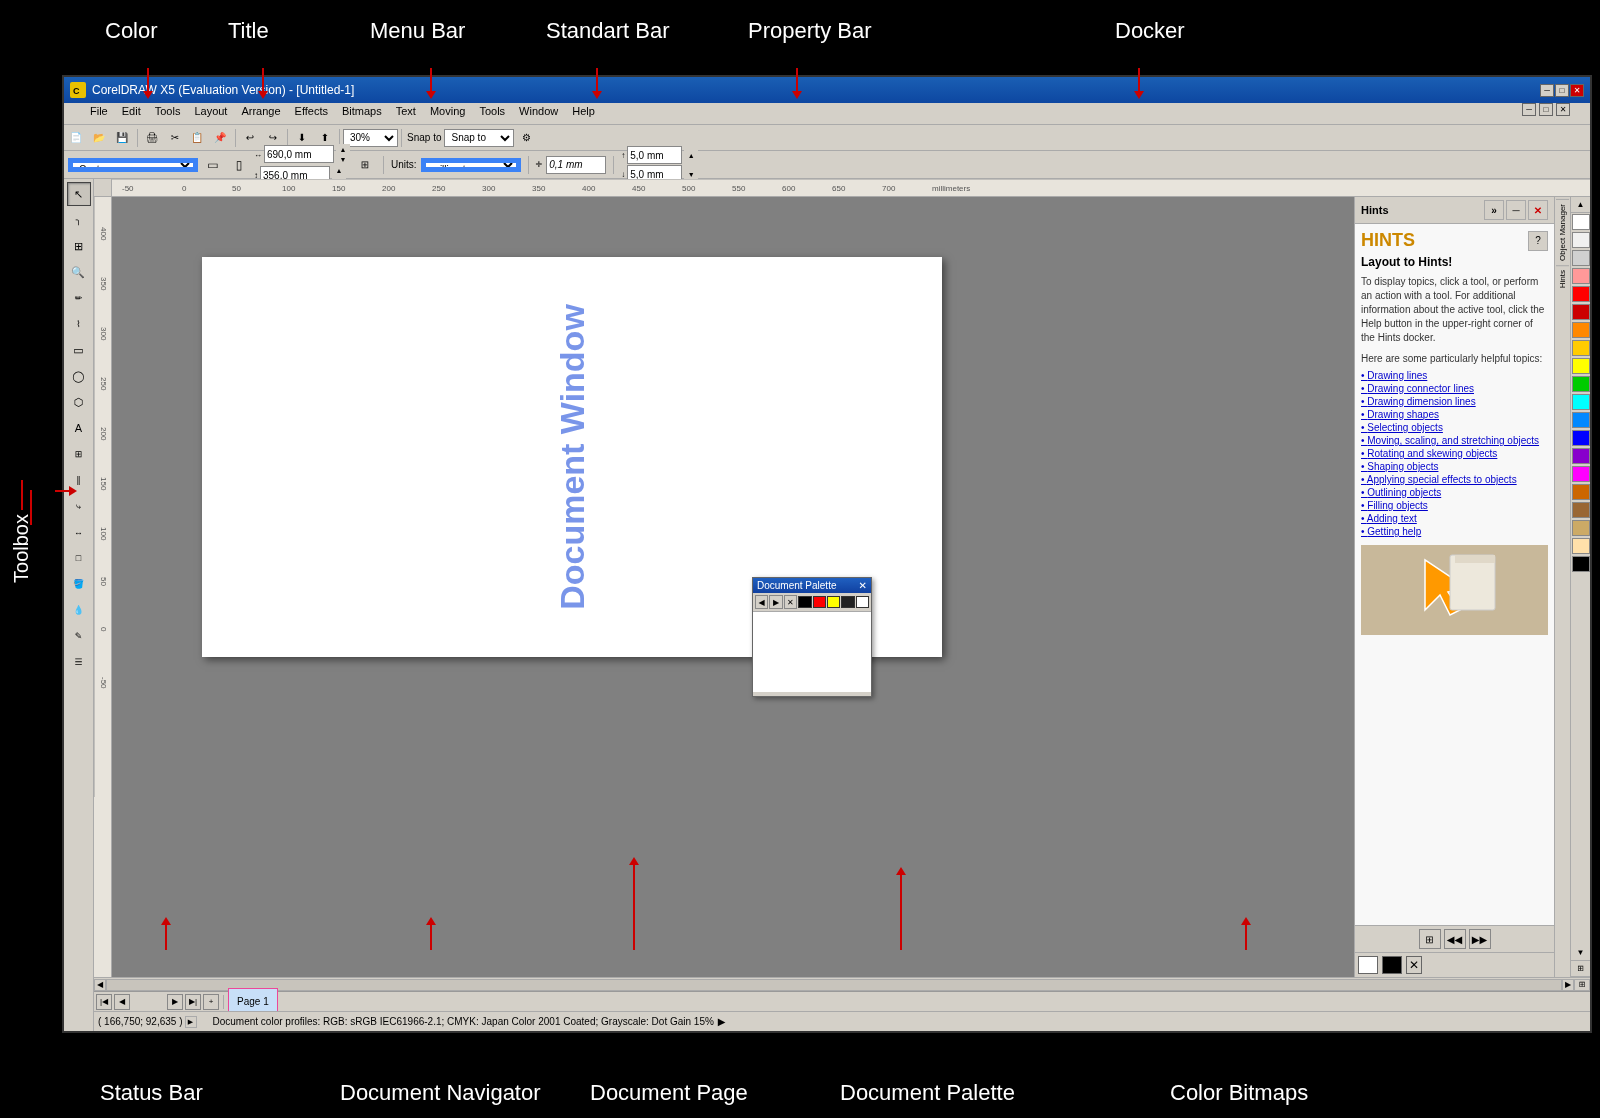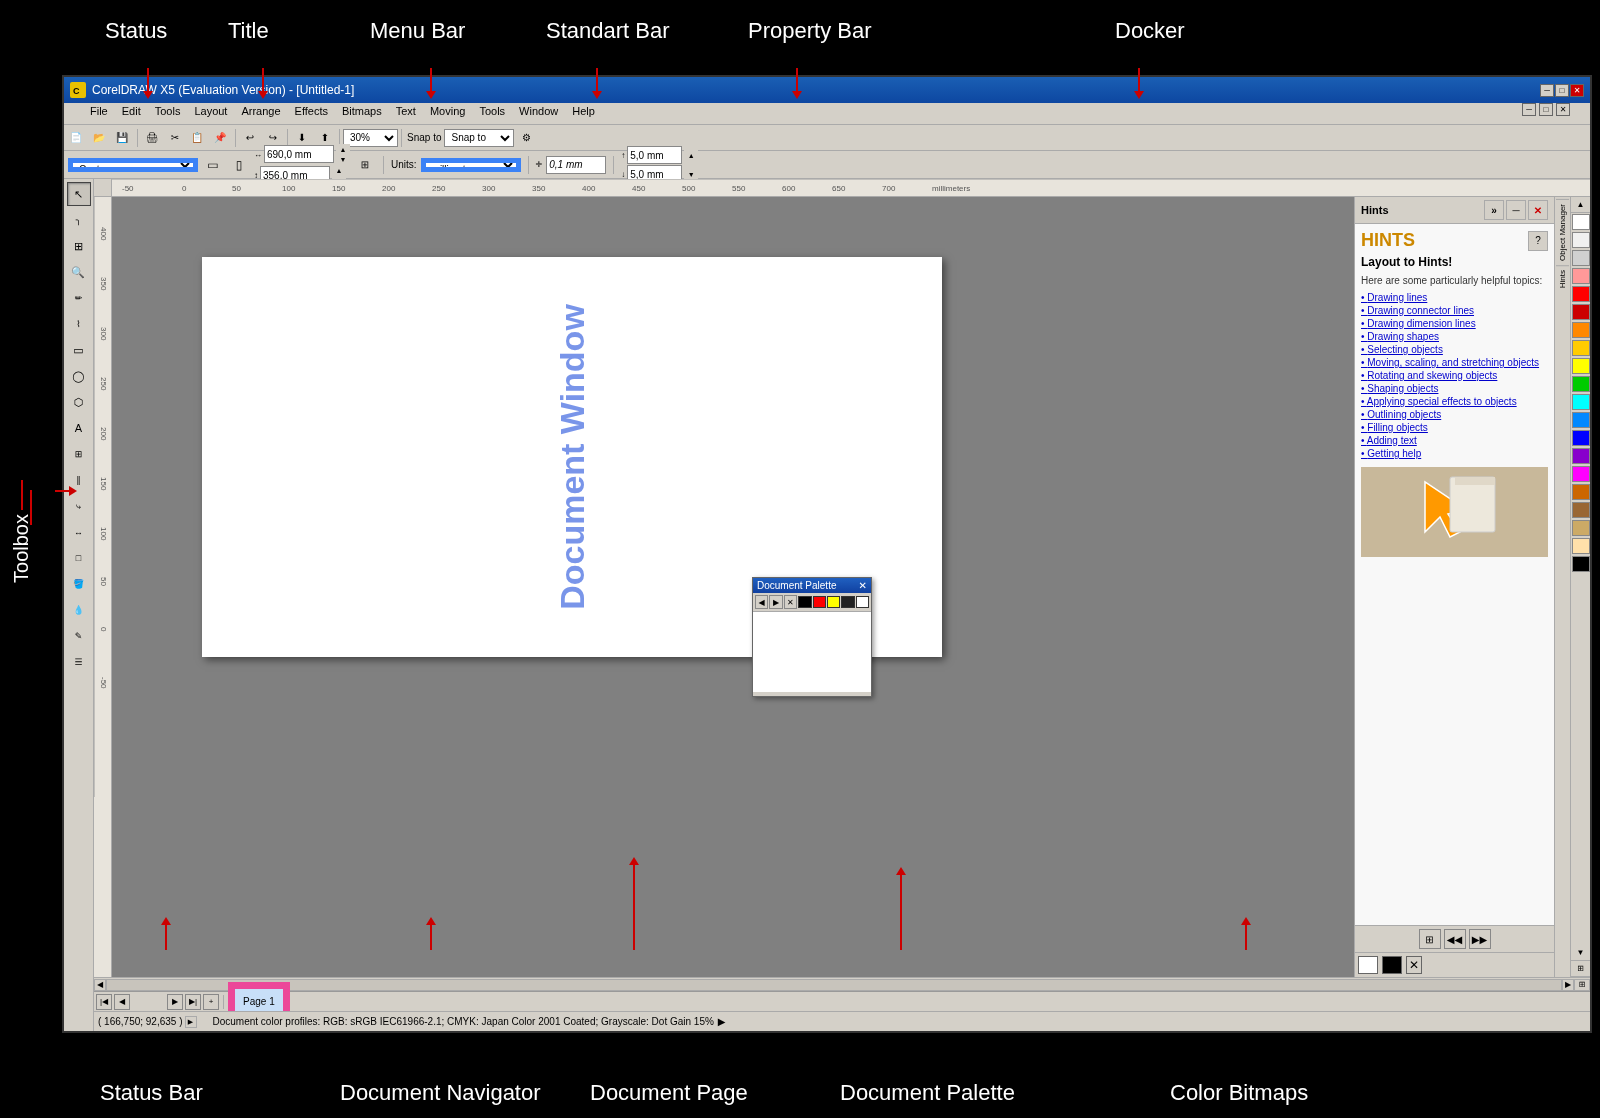--- a/index.html
+++ b/index.html
@@ -461,21 +461,21 @@
       background: #d4d0c8;
       border: 1px solid #888;
       display: flex;
       align-items: center;
       justify-content: center;
       font-size: 8px;
       cursor: pointer;
     }
     #page-tab {
       background: #c8dff8;
-      border: 7px solid #ec4899;
+      border: 1px solid #ec4899;
       font-size: 10px;
       padding: 7px 8px;
       cursor: pointer;
     }
     .nav-sep {
       width: 1px;
       height: 14px;
       background: #aaa;
       margin: 0 2px;
     }
@@ -533,21 +533,21 @@
       font-size: 8px;
       margin-left: 1px;
       cursor: pointer;
     }
   </style>
 </head>
 <body>
 
 <div style="position:absolute;top:0;left:0;width:1600px;height:1118px;background:#000;"></div>
 
-<div class="annotation-label" style="top:18px;left:105px;">Status</div>
+<div class="annotation-label" style="top:18px;left:105px;">Color</div>
 <div class="annotation-label" style="top:18px;left:228px;">Title</div>
 <div class="annotation-label" style="top:18px;left:370px;">Menu Bar</div>
 <div class="annotation-label" style="top:18px;left:546px;">Standart Bar</div>
 <div class="annotation-label" style="top:18px;left:748px;">Property Bar</div>
 <div class="annotation-label" style="top:18px;left:1115px;">Docker</div>
 
 <div class="annotation-label" style="bottom:12px;left:100px;">Status Bar</div>
 <div class="annotation-label" style="bottom:12px;left:340px;">Document Navigator</div>
 <div class="annotation-label" style="bottom:12px;left:590px;">Document Page</div>
 <div class="annotation-label" style="bottom:12px;left:840px;">Document Palette</div>
@@ -786,20 +786,21 @@
             </div>
           </div>
 
           <div id="docker-content">
             <div id="hints-title-bar">
               <span id="hints-title">HINTS</span>
               <div class="hints-icon-btn">?</div>
             </div>
 
             <div id="hints-welcome">Layout to Hints!</div>
+            <div id="hints-intro">To display topics, click a tool, or perform an action with a tool. For additional information about the active tool, click the Help button in the upper-right corner of the Hints docker.</div>
             <div id="hints-helpful">Here are some particularly helpful topics:</div>
 
             <div>
               <a class="hints-link">Drawing lines</a>
               <a class="hints-link">Drawing connector lines</a>
               <a class="hints-link">Drawing dimension lines</a>
               <a class="hints-link">Drawing shapes</a>
               <a class="hints-link">Selecting objects</a>
               <a class="hints-link">Moving, scaling, and stretching objects</a>
               <a class="hints-link">Rotating and skewing objects</a>

